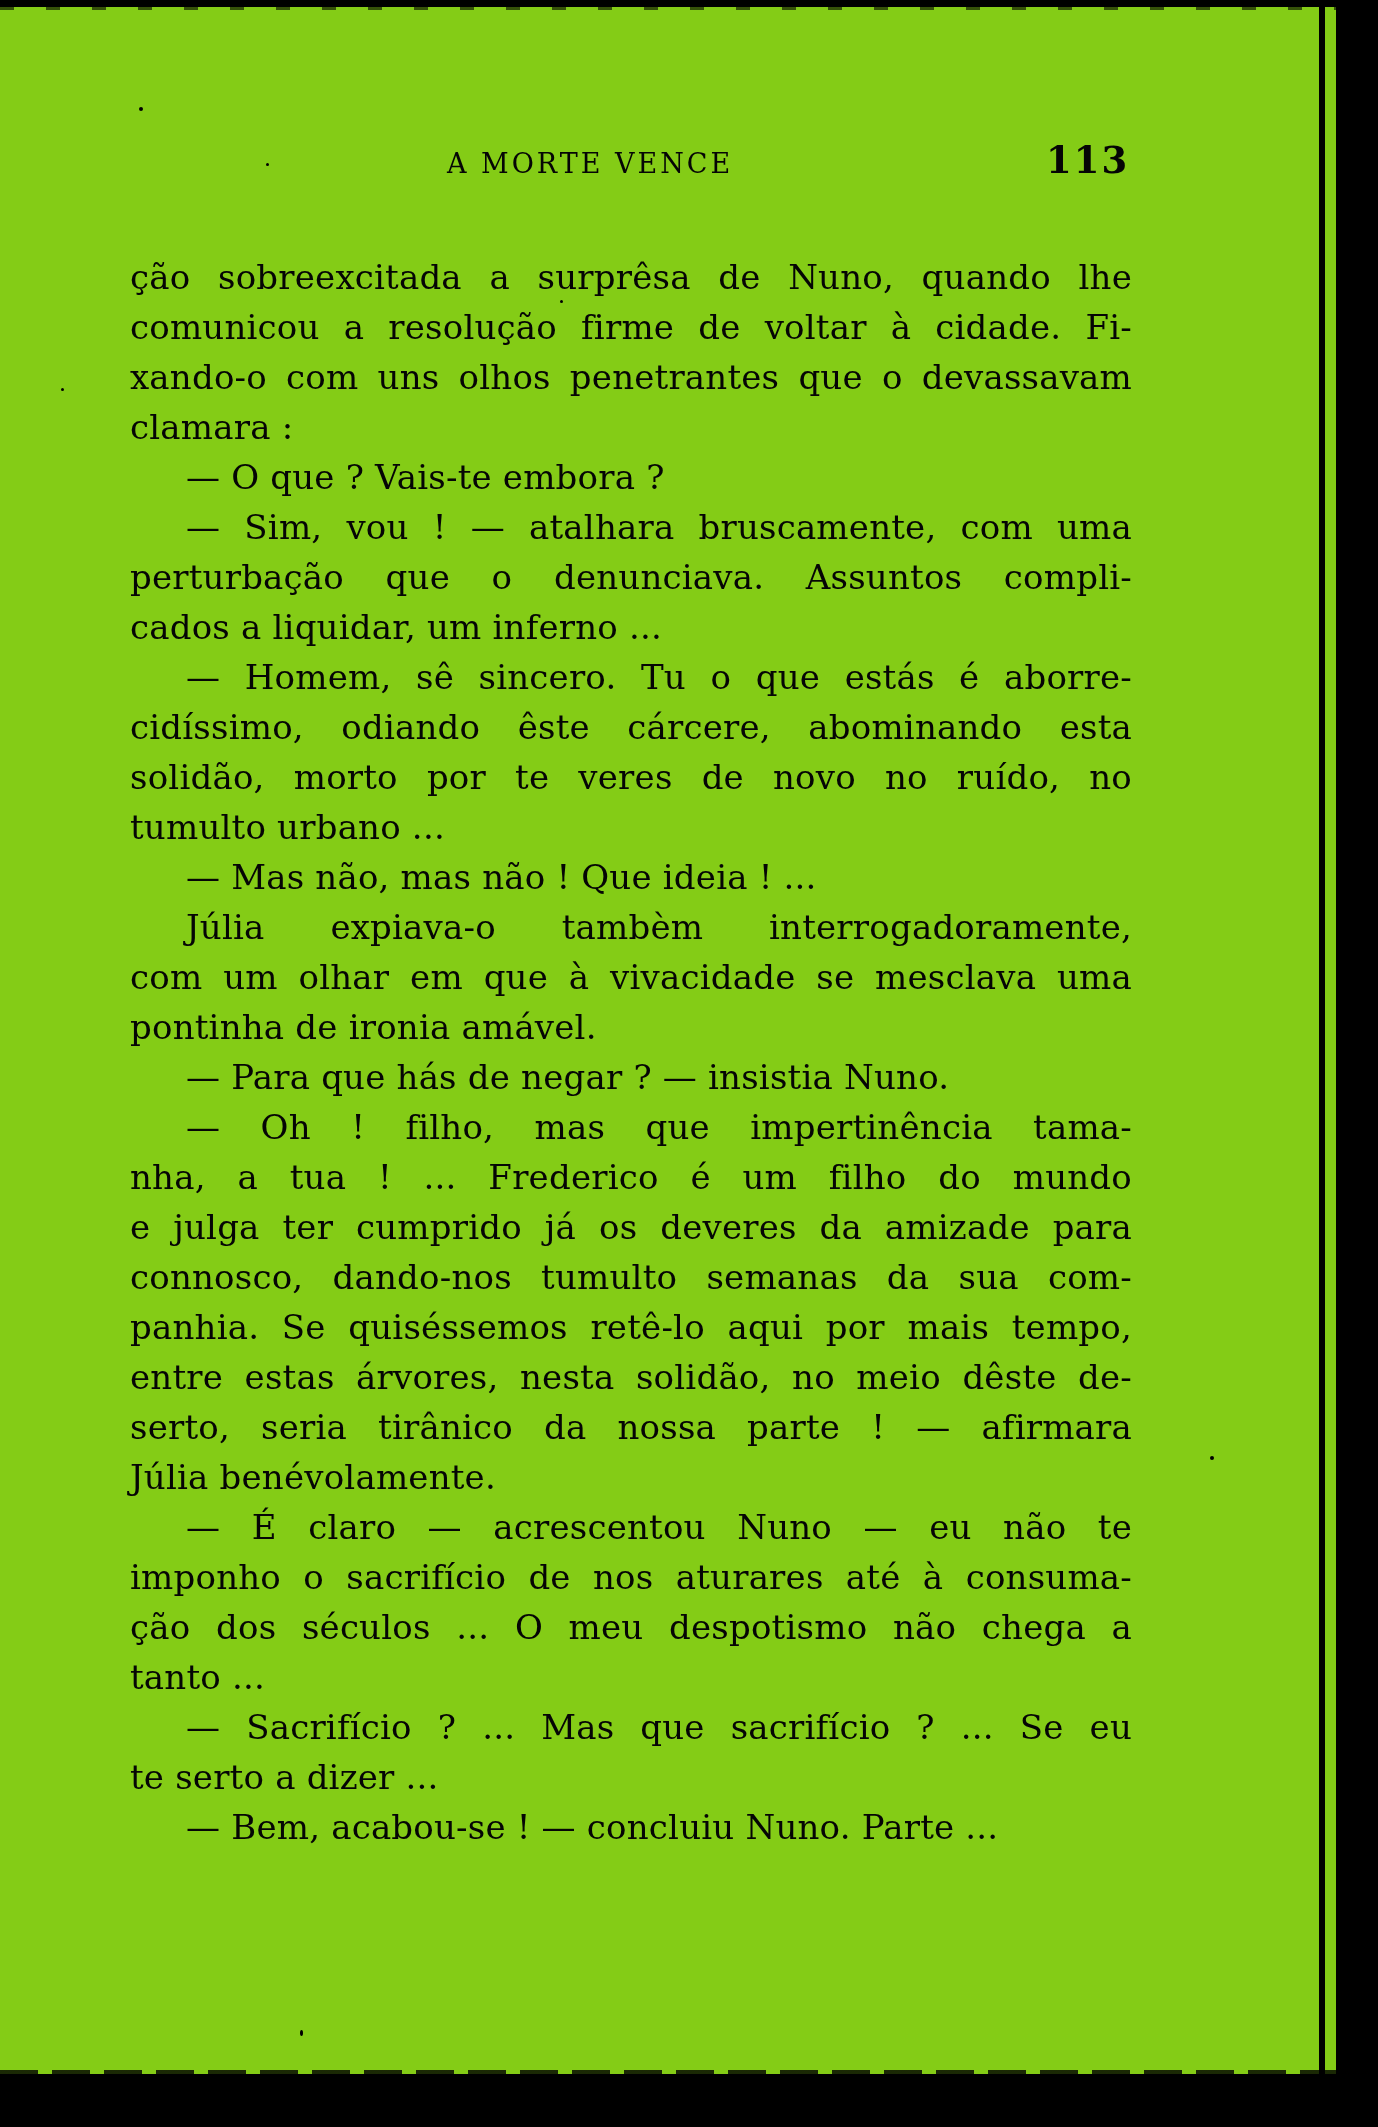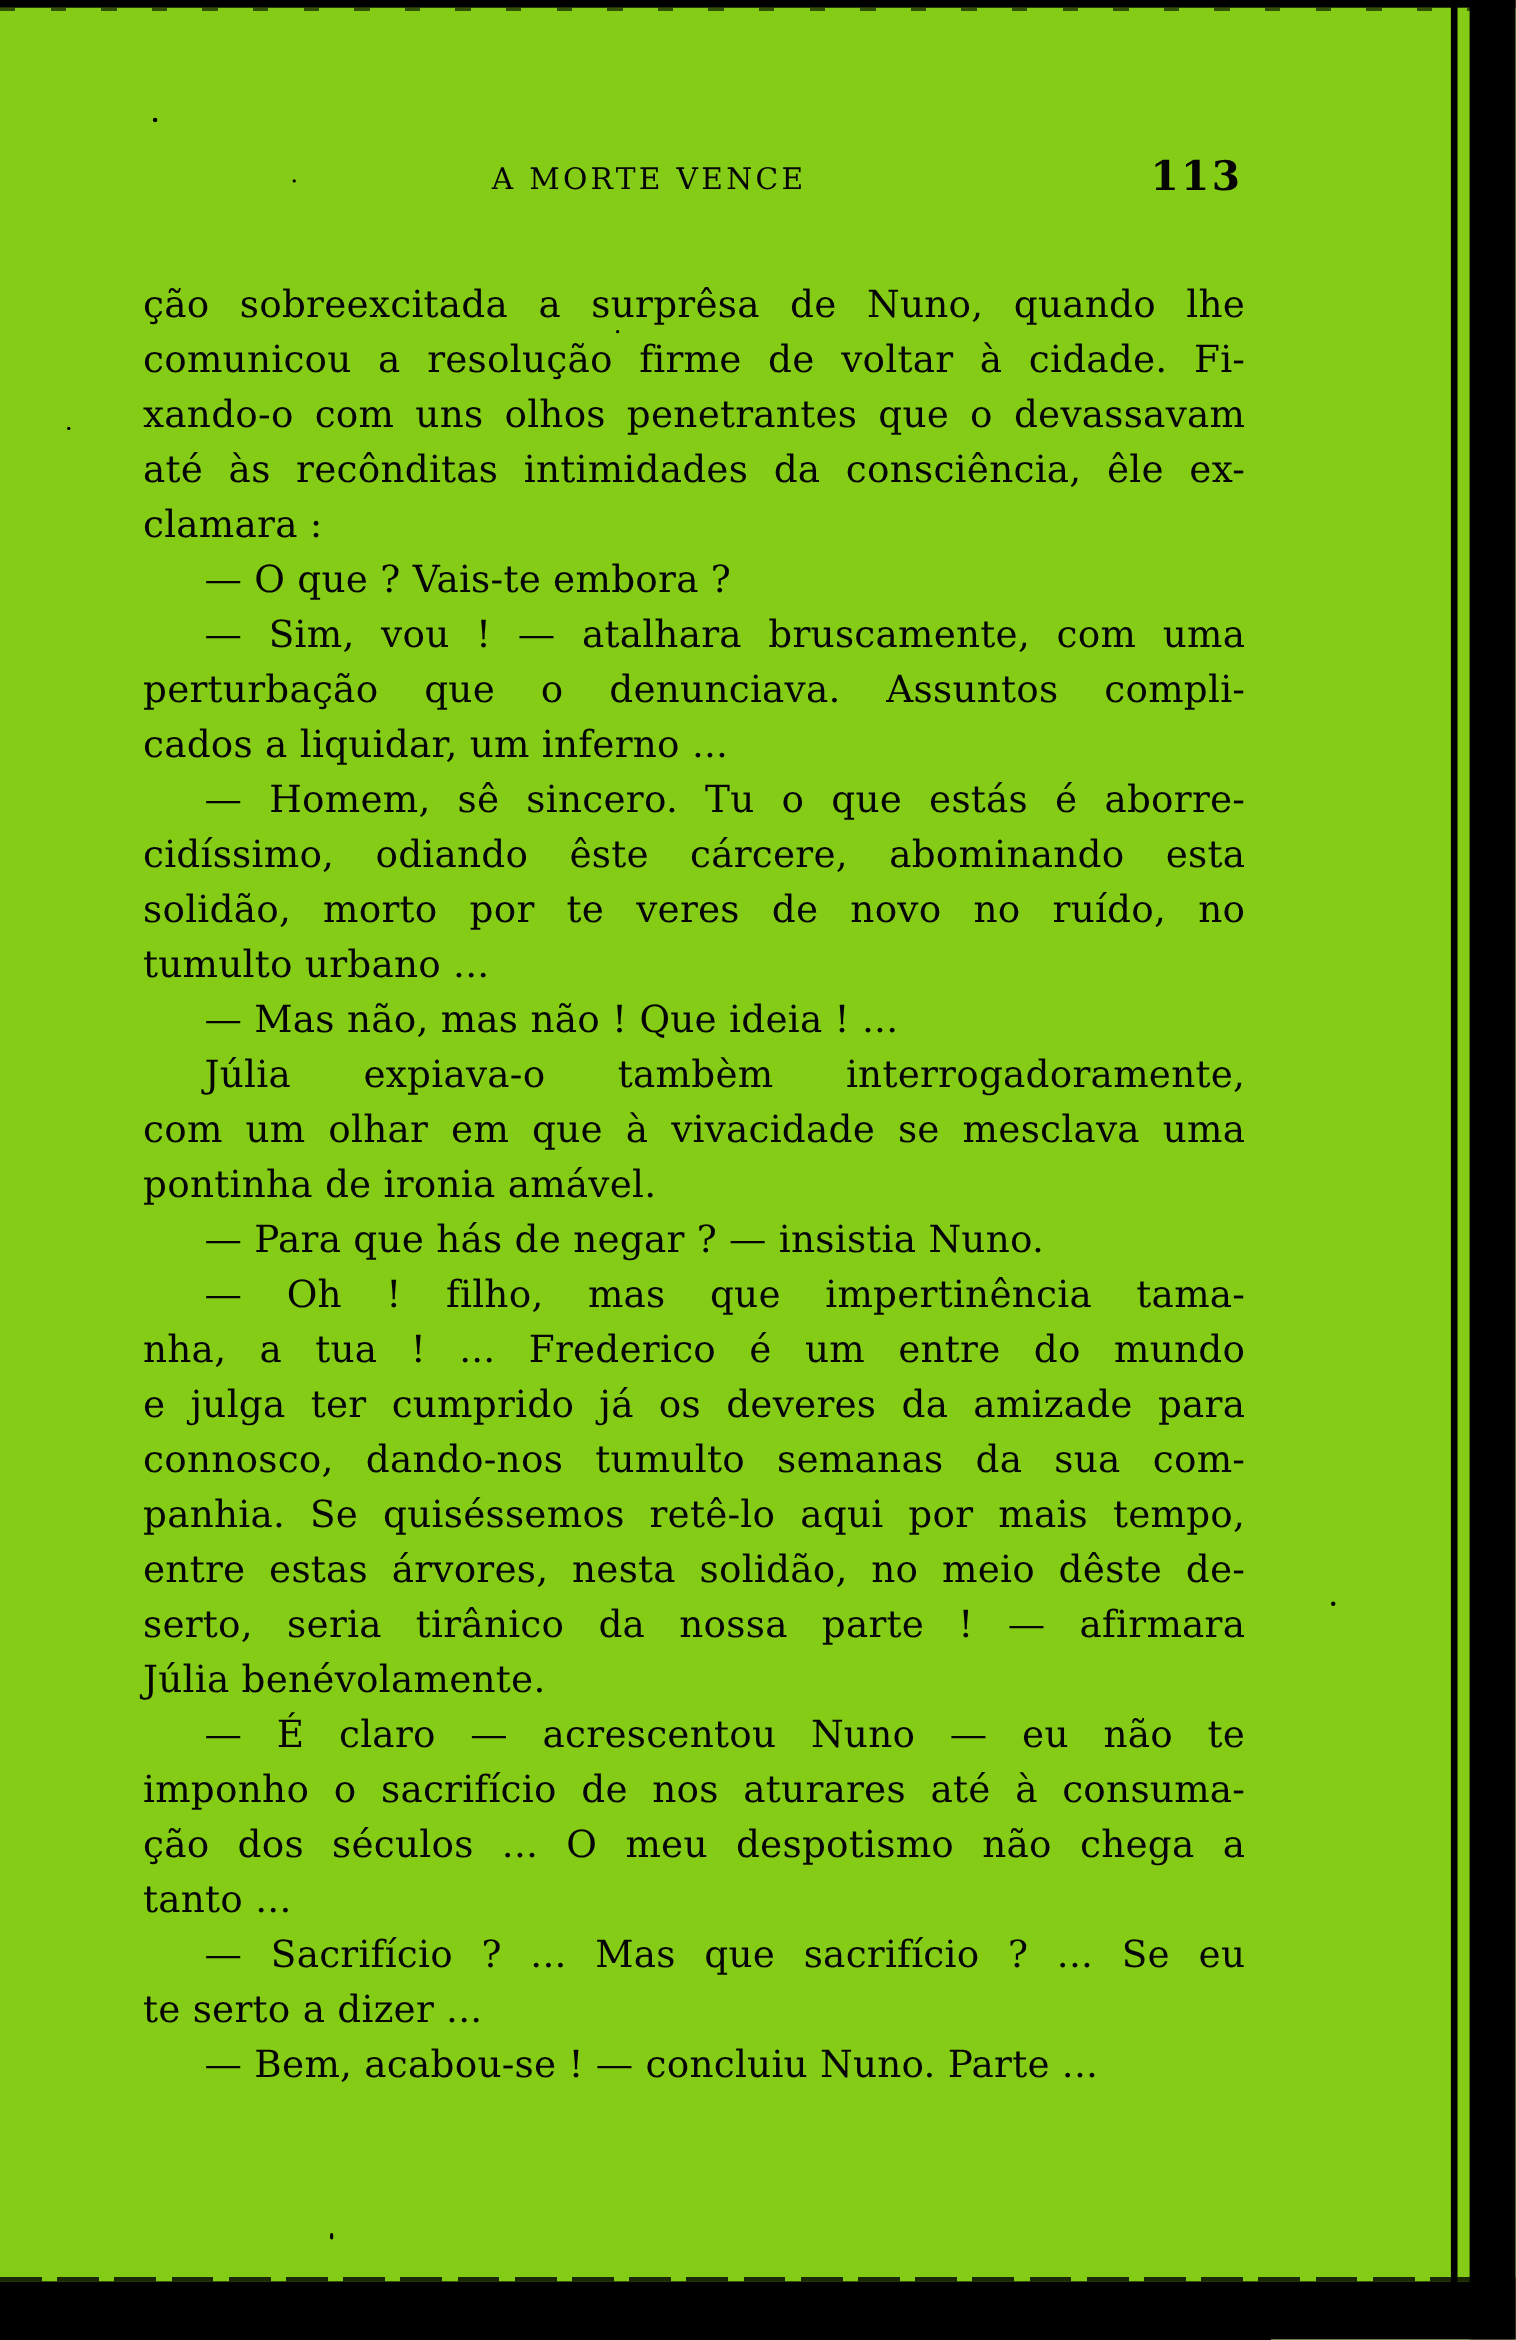--- a/index.html
+++ b/index.html
@@ -75,37 +75,36 @@
 
   <header>
     <span class="running-title">A MORTE VENCE</span>
     <span class="page-number">113</span>
   </header>
 
   <main class="text-column">
       <div class="line j">ção sobreexcitada a surprêsa de Nuno, quando lhe</div>
       <div class="line j">comunicou a resolução firme de voltar à cidade. Fi-</div>
       <div class="line j">xando-o com uns olhos penetrantes que o devassavam</div>
-      <div class="line j">até às recônditas intimidades da consciência, êle ex-</div>
       <div class="line">clamara :</div>
       <div class="line ind">— O que ? Vais-te embora ?</div>
       <div class="line j ind">— Sim, vou ! — atalhara bruscamente, com uma</div>
       <div class="line j">perturbação que o denunciava. Assuntos compli-</div>
       <div class="line">cados a liquidar, um inferno ...</div>
       <div class="line j ind">— Homem, sê sincero. Tu o que estás é aborre-</div>
       <div class="line j">cidíssimo, odiando êste cárcere, abominando esta</div>
       <div class="line j">solidão, morto por te veres de novo no ruído, no</div>
       <div class="line">tumulto urbano ...</div>
       <div class="line ind">— Mas não, mas não ! Que ideia ! ...</div>
       <div class="line j ind">Júlia expiava-o tambèm interrogadoramente,</div>
       <div class="line j">com um olhar em que à vivacidade se mesclava uma</div>
       <div class="line">pontinha de ironia amável.</div>
       <div class="line ind">— Para que hás de negar ? — insistia Nuno.</div>
       <div class="line j ind">— Oh ! filho, mas que impertinência tama-</div>
-      <div class="line j">nha, a tua ! ... Frederico é um entre do mundo</div>
+      <div class="line j">nha, a tua ! ... Frederico é um filho do mundo</div>
       <div class="line j">e julga ter cumprido já os deveres da amizade para</div>
       <div class="line j">connosco, dando-nos tumulto semanas da sua com-</div>
       <div class="line j">panhia. Se quiséssemos retê-lo aqui por mais tempo,</div>
       <div class="line j">entre estas árvores, nesta solidão, no meio dêste de-</div>
       <div class="line j">serto, seria tirânico da nossa parte ! — afirmara</div>
       <div class="line">Júlia benévolamente.</div>
       <div class="line j ind">— É claro — acrescentou Nuno — eu não te</div>
       <div class="line j">imponho o sacrifício de nos aturares até à consuma-</div>
       <div class="line j">ção dos séculos ... O meu despotismo não chega a</div>
       <div class="line">tanto ...</div>

